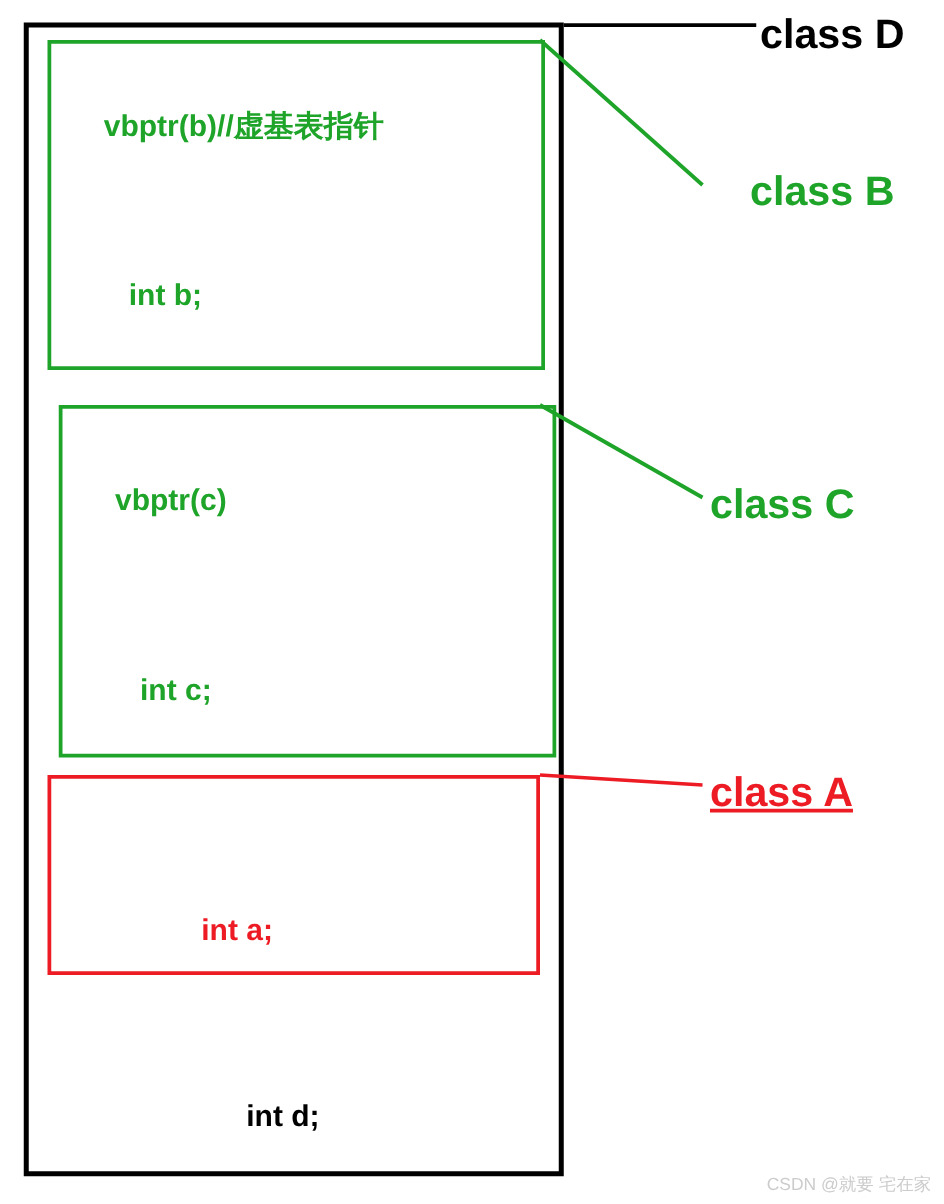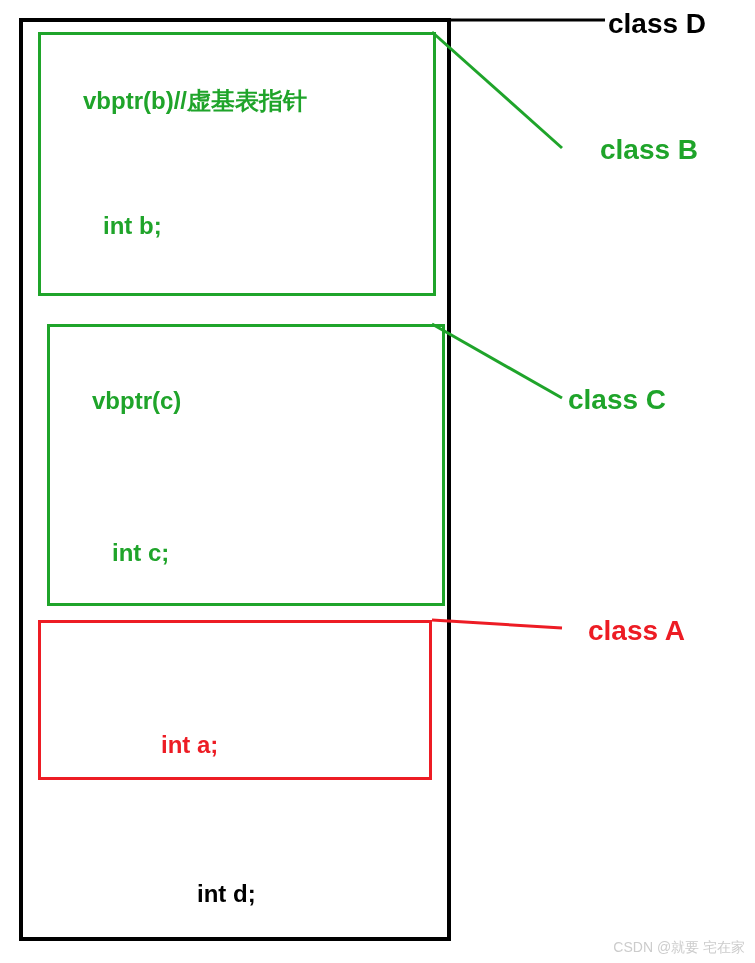--- a/index.html
+++ b/index.html
@@ -48,21 +48,21 @@
   }
   .txt {
     position: absolute;
     font-weight: bold;
     white-space: nowrap;
   }
   .green { color: #1fa42a; }
   .red   { color: #ed1c24; }
   .black { color: #000000; }
   .sz24 { font-size: 24px; text-align: center; }
-  .sz26 { font-size: 28px; }
+  .sz26 { font-size: 33px; }
   svg.lines {
     position: absolute;
     left: 0; top: 0;
     width: 755px; height: 963px;
     pointer-events: none;
   }
   .watermark {
     position: absolute;
     right: 10px;
     bottom: 6px;
@@ -71,39 +71,39 @@
     font-weight: normal;
   }
 </style>
 </head>
 <body>
 
 <div class="outer-box">
 
   <div class="inner-box box-b">
     <span class="txt green sz24" style="left:42px; top:50px;">vbptr(b)//虚基表指针</span>
-    <span class="txt green sz24" style="left:62px; top:177px;">int b;</span>
+    <span class="txt green sz24" style="left:62px; top:188px;">int b;</span>
   </div>
 
   <div class="inner-box box-c">
     <span class="txt green sz24" style="left:42px; top:60px;">vbptr(c)</span>
     <span class="txt green sz24" style="left:62px; top:212px;">int c;</span>
   </div>
 
   <div class="inner-box box-a">
     <span class="txt red sz24" style="left:120px; top:108px;">int a;</span>
   </div>
 
   <span class="txt black sz24" style="left:174px; top:858px;">int d;</span>
 </div>
 
 <span class="txt black sz26" style="left:608px; top:8px;">class D</span>
 <span class="txt green sz26" style="left:568px; top:134px;margin-left:32px;">class B</span>
 <span class="txt green sz26" style="left:568px; top:384px;">class C</span>
-<span class="txt red sz26" style="left:588px; top:615px;">class A</span>
+<span class="txt red sz26" style="left:568px; top:615px;text-decoration:underline;">class A</span>
 
 <svg class="lines">
 
   <line x1="451" y1="20" x2="605" y2="20" stroke="#000000" stroke-width="3"></line>
 
   <line x1="432" y1="32" x2="562" y2="148" stroke="#1fa42a" stroke-width="3"></line>
 
   <line x1="432" y1="324" x2="562" y2="398" stroke="#1fa42a" stroke-width="3"></line>
 
   <line x1="432" y1="620" x2="562" y2="628" stroke="#ed1c24" stroke-width="3"></line>

